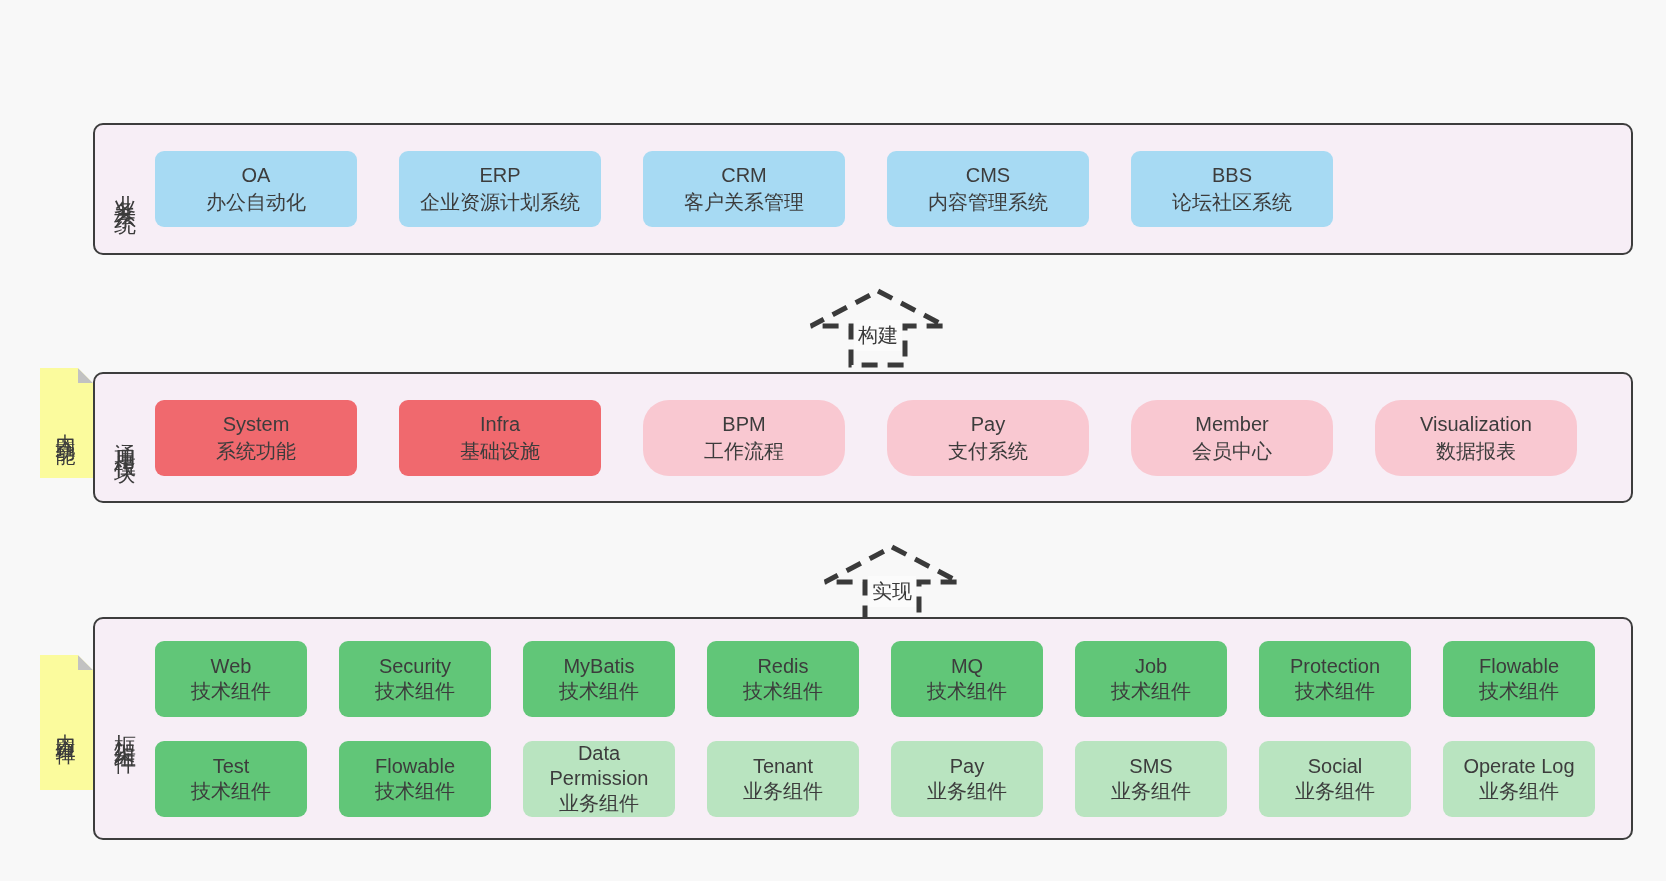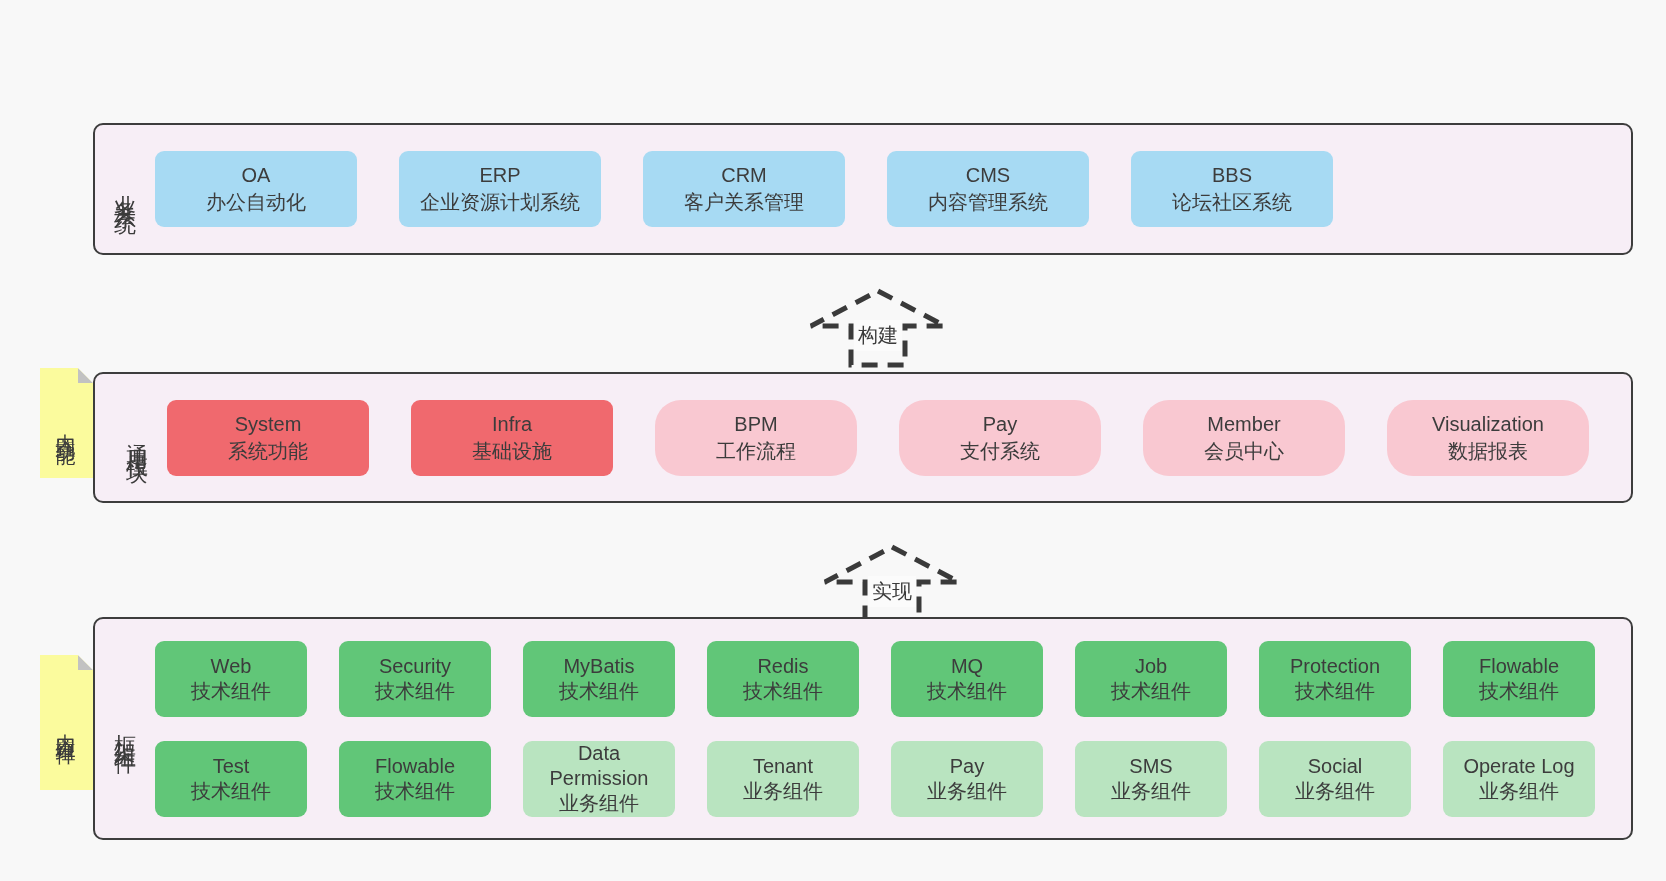--- a/index.html
+++ b/index.html
@@ -9,21 +9,21 @@
     font-family:"Liberation Sans","DejaVu Sans",sans-serif;
     color:#3c3c3c;
   }
   
   .container {
     position:absolute; left:93px; width:1540px;
     background:#f7eef6; border:2px solid #3d3d3d; border-radius:10px;
     box-sizing:border-box; display:flex; align-items:center;
   }
   #sec-business  { top:123px; height:132px; }
-  #sec-modules   { top:372px; height:131px;padding-left:12px; }
+  #sec-modules   { top:372px; height:131px; }
   #sec-framework { top:617px; height:223px; flex-direction:row; }
   .label-cell {
     width:60px; flex:0 0 60px; align-self:stretch;
     display:flex; align-items:center; justify-content:center;
   }
   .v-label {
     writing-mode:vertical-rl; text-orientation:upright;
     font-size:22px; letter-spacing:6px; color:#3b3b3b; white-space:nowrap;
   }
   .rows-wrap { flex:1; display:flex; flex-direction:column; row-gap:24px; justify-content:flex-start; }

